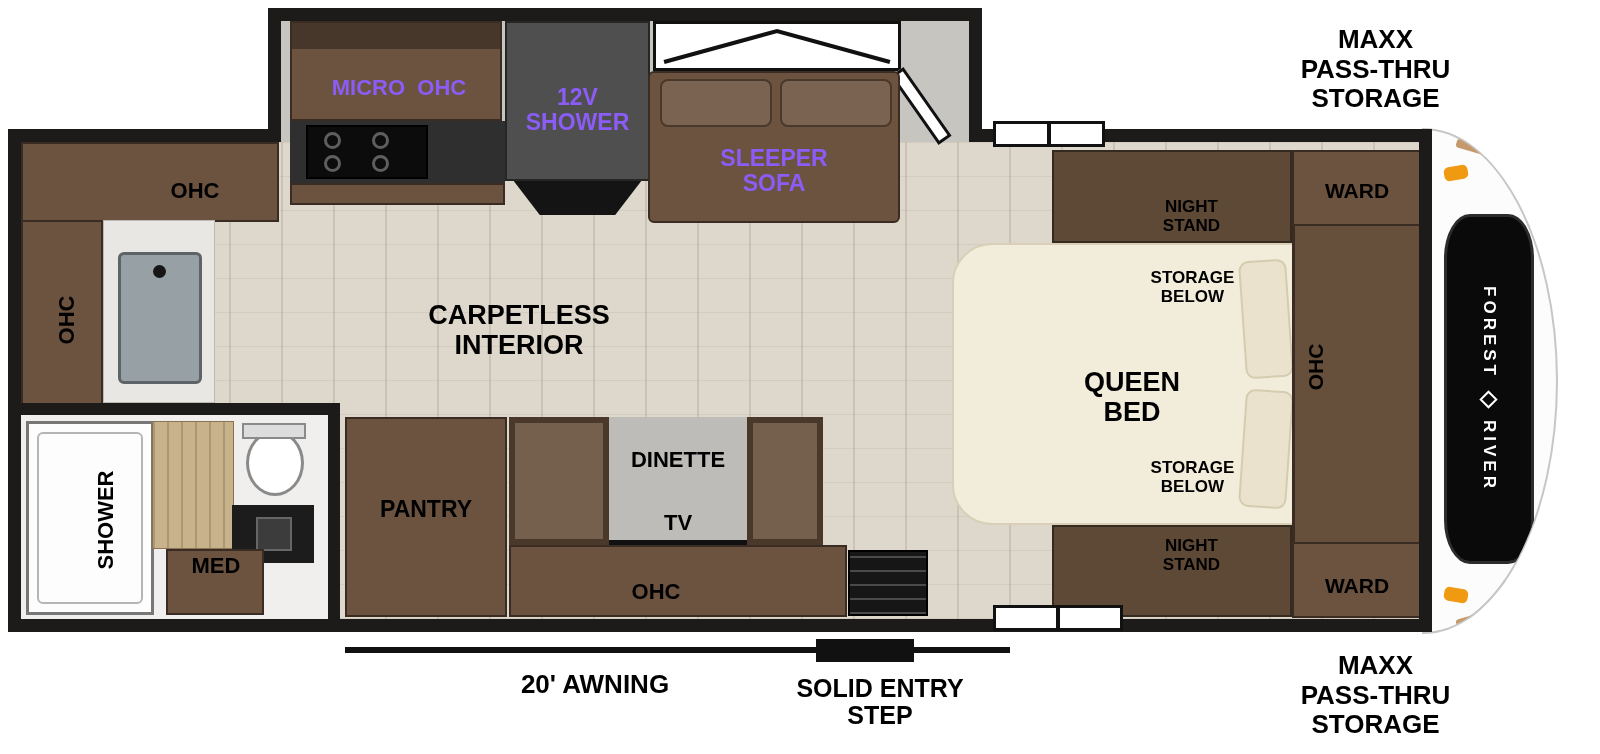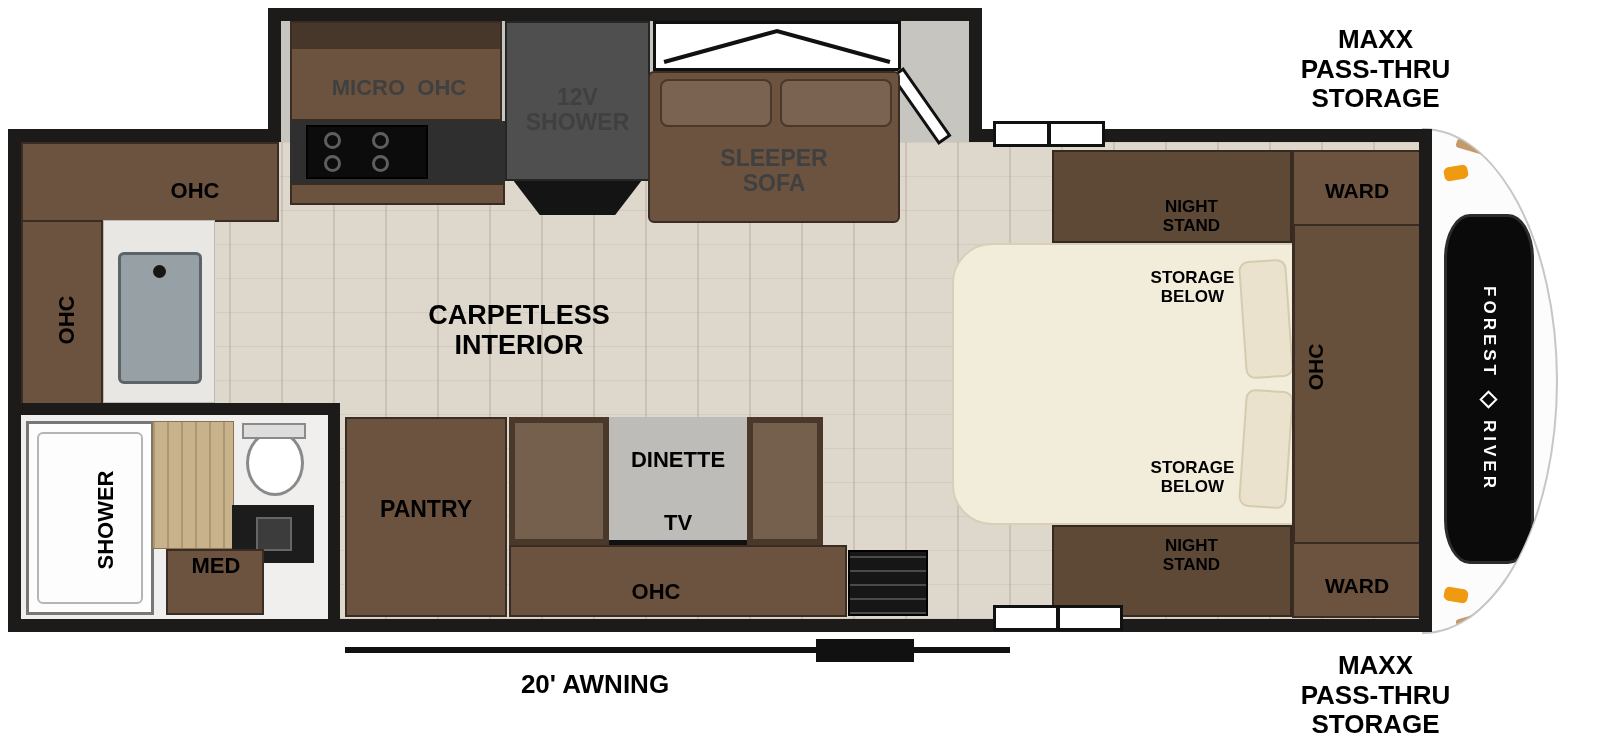--- a/index.html
+++ b/index.html
@@ -2,21 +2,21 @@
 <html><head>
 <meta charset="utf-8">
 <style>
   *{margin:0;padding:0;box-sizing:border-box}
   body{background:#fff}
   #scene{position:relative;width:1600px;height:754px;background:#fff;
          font-family:"Liberation Sans",sans-serif;font-weight:bold;overflow:hidden}
   .abs{position:absolute}
   .txt{display:flex;align-items:center;justify-content:center;text-align:center;
        color:#000;white-space:pre-line;line-height:1.1}
-  .white{color:#404040}
+  .white{color:#8b5cf6}
   .wall{background:#1d1b19}
   .win{background:#fff;border:3px solid #111}
   .wood{background-color:#ded7cb;
         background-image:
           repeating-linear-gradient(90deg, rgba(120,105,85,.18) 0 2px, transparent 2px 52px),
           repeating-linear-gradient(0deg, rgba(120,105,85,.10) 0 1px, transparent 1px 34px)}
   .slidefloor{background:#c7c5c0}
   .bathfloor{background:#f0efed}
   .cab{background:#6b5340;border:2px solid #3a2c22}
   .cabdark{background:#5d4936;border:2px solid #352a20}
@@ -137,20 +137,22 @@
   <div class="abs txt" style="left:110px;top:177px;width:170px;height:28px;font-size:22px">OHC</div>
   <div class="abs txt" style="left:7px;top:305px;width:120px;height:30px;font-size:22px;transform:rotate(-90deg)">OHC</div>
   <div class="abs txt" style="left:36px;top:505px;width:140px;height:30px;font-size:22px;transform:rotate(-90deg)">SHOWER</div>
   <div class="abs txt" style="left:168px;top:552px;width:96px;height:28px;font-size:22px">MED</div>
   <div class="abs txt" style="left:379px;top:301px;width:280px;height:60px;font-size:27px">CARPETLESS
 INTERIOR</div>
   <div class="abs txt" style="left:346px;top:496px;width:160px;height:28px;font-size:23px">PANTRY</div>
   <div class="abs txt" style="left:607px;top:447px;width:142px;height:26px;font-size:22px">DINETTE</div>
   <div class="abs txt" style="left:607px;top:510px;width:142px;height:26px;font-size:22px">TV</div>
   <div class="abs txt" style="left:586px;top:578px;width:140px;height:28px;font-size:22px">OHC</div>
+  <div class="abs txt" style="left:1007px;top:368px;width:250px;height:60px;font-size:27px">QUEEN
+BED</div>
   <div class="abs txt" style="left:1124px;top:197px;width:135px;height:40px;font-size:17px">NIGHT
 STAND</div>
   <div class="abs txt" style="left:1125px;top:268px;width:135px;height:40px;font-size:17px">STORAGE
 BELOW</div>
   <div class="abs txt" style="left:1125px;top:458px;width:135px;height:40px;font-size:17px">STORAGE
 BELOW</div>
   <div class="abs txt" style="left:1124px;top:536px;width:135px;height:40px;font-size:17px">NIGHT
 STAND</div>
   <div class="abs txt" style="left:1292px;top:177px;width:130px;height:28px;font-size:21px">WARD</div>
   <div class="abs txt" style="left:1292px;top:572px;width:130px;height:28px;font-size:21px">WARD</div>
@@ -158,14 +160,16 @@
 
   <div class="abs txt" style="left:1268px;top:22px;width:215px;height:95px;font-size:26px;line-height:1.15">MAXX
 PASS-THRU
 STORAGE</div>
   <div class="abs txt" style="left:1268px;top:648px;width:215px;height:95px;font-size:26px;line-height:1.15">MAXX
 PASS-THRU
 STORAGE</div>
   <div class="abs" style="left:345px;top:647px;width:665px;height:6px;background:#111"></div>
   <div class="abs" style="left:816px;top:639px;width:98px;height:23px;background:#111"></div>
   <div class="abs txt" style="left:455px;top:668px;width:280px;height:32px;font-size:26px">20' AWNING</div>
+  <div class="abs txt" style="left:765px;top:672px;width:230px;height:60px;font-size:25px">SOLID ENTRY
+STEP</div>
 
 </div>
 
 </body></html>

